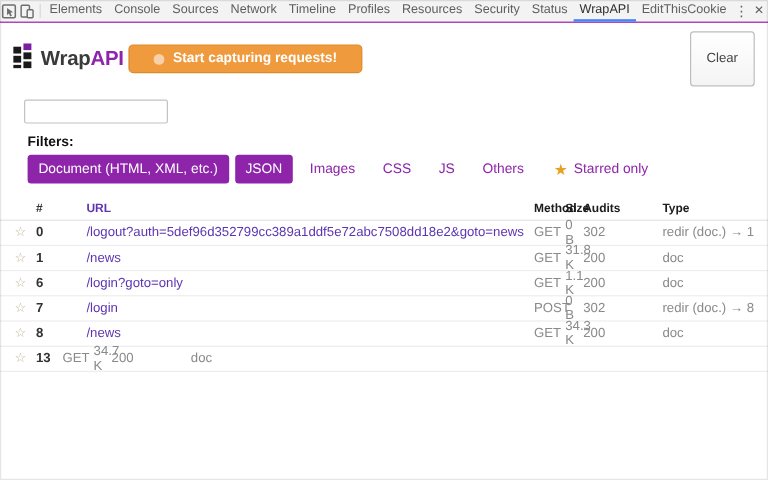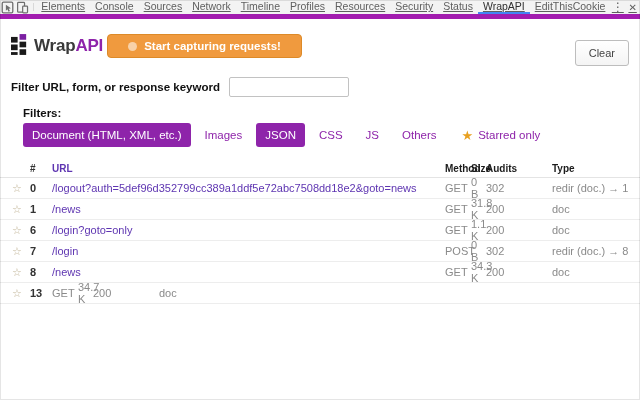--- a/index.html
+++ b/index.html
@@ -6,39 +6,39 @@
   html, body { width: 640px; height: 400px; }
   body {
     font-family: "Liberation Sans", sans-serif;
     background: #fff;
     position: relative;
     overflow: hidden;
   }
   .frame { position: absolute; inset: 0; box-shadow: inset 0 0 0 1px rgba(0,0,0,.10); pointer-events: none; z-index: 50; }
 
   
-  .devtools-bar { height: 19px; background: #f3f3f3; border-bottom: 5px solid #a21caf; display: flex; align-items: stretch; font-size: 10.5px; color: #5f5f5f; text-decoration: underline; }
+  .devtools-bar { height: 19px; background: #f3f3f3; border-bottom: 1px solid #a21caf; display: flex; align-items: stretch; font-size: 10.5px; color: #5f5f5f; }
   .dt-icon { width: 20px; display: flex; align-items: center; justify-content: center; cursor: pointer; }
   .dt-sep { width: 1px; background: #d8d8d8; margin: 3px 3px; }
   .dt-tabs { display: flex; align-items: stretch; }
   .dt-tab { padding: 0 5px; display: flex; align-items: center; border-bottom: 2px solid transparent; cursor: pointer; white-space: nowrap; }
   .dt-tab.active { color: #303030; border-bottom-color: var(--tab-accent); }
   .dt-right { margin-left: auto; }
   .dt-menu, .dt-close { width: 20px; display: flex; align-items: center; justify-content: center; color: #5f5f5f; cursor: pointer; }
   .dt-menu { font-size: 12px; }
   .dt-close { font-size: 10px; }
 
   
   .panel-header { display: flex; align-items: center; padding: 7px 11px 5px 11px; }
   .logo { display: flex; align-items: center; gap: 5px; }
   .logo-text { font-size: 17px; font-weight: bold; color: #3a3a3a; letter-spacing: -0.2px; }
   .logo-api { color: var(--purple); }
   .capture-btn { margin-left: 4px; display: flex; align-items: center; gap: 7px; background: var(--orange); border: 1px solid #dd8a28; color: #fff; font-family: inherit; font-weight: bold; font-size: 11.5px; padding: 5px 20px; border-radius: 4px; cursor: pointer; }
   .capture-dot { width: 9px; height: 9px; border-radius: 50%; background: rgba(255,255,255,.55); }
-  .clear-btn { margin-left: auto; font-family: inherit; font-size: 11px; color: #444; padding: 6px 13px; border: 1px solid #bdbdbd; border-radius: 3px; background: linear-gradient(#fff, #f4f4f4); cursor: pointer; margin-top: 14px; }
+  .clear-btn { margin-left: auto; font-family: inherit; font-size: 11px; color: #444; padding: 16px 13px; border: 1px solid #bdbdbd; border-radius: 3px; background: linear-gradient(#fff, #f4f4f4); cursor: pointer; }
 
   
   .filter-row { display: flex; align-items: center; padding: 6px 11px 5px; }
   .filter-label { font-weight: bold; font-size: 11.5px; color: #101010; }
   .filter-input { margin-left: 9px; width: 120px; height: 20px; border: 1px solid #c2c2c2; border-radius: 2px; font-family: inherit; font-size: 11px; padding: 0 4px; }
 
   
   .filters-heading { padding: 5px 23px 2px; font-weight: bold; font-size: 11.5px; color: #101010; }
   .filters-row { display: flex; align-items: center; padding: 2px 11px 9px; }
   .filter-btns { display: flex; align-items: flex-start; gap: 5px; padding-left: 12px; }
@@ -48,21 +48,21 @@
   .star-gold { color: var(--gold); font-size: 13px; line-height: 1; }
   .starred-label { font-size: 11.5px; color: var(--purple); text-align: center; }
 
   
   .table { margin-top: 3px; }
   .thead, .trow { display: flex; align-items: center; padding: 0 6px 0 12px; }
   .thead { height: 19px; font-size: 10px; font-weight: bold; color: #1c1c1c; border-bottom: 1px solid #e4e4e4; }
   .trow { height: 21px; font-size: 11px; border-bottom: 1px solid #ededed; cursor: default; }
   .c-star { width: 18px; color: #c4b89c; font-size: 11px; line-height: 1; cursor: pointer; }
   .c-num { width: 22px; font-weight: bold; color: #333; }
-  .c-url { flex: 1; color: var(--link); white-space: nowrap; overflow: hidden; text-overflow: ellipsis; cursor: pointer; }
+  .c-url { flex: 1; color: var(--link); white-space: nowrap; overflow: hidden; text-overflow: ellipsis; cursor: pointer; margin-left: 20px; }
   .c-method { width: 26px; }
   .c-size { width: 15px; }
   .c-status { width: 30px; }
   .c-type { width: 118px; padding-left: 36px; }
   .trow .c-method, .trow .c-size, .trow .c-status, .trow .c-type { color: #8a8a8a; }
   .th { white-space: nowrap; overflow: visible; }
 </style>
 </head>
 <body>
 
@@ -146,32 +146,31 @@
     <span class="logo-text"><span>Wrap</span><span class="logo-api">API</span></span>
   </div>
   <button class="capture-btn">
     <span class="capture-dot"></span>
     <span>Start capturing requests!</span>
   </button>
   <button class="clear-btn">Clear</button>
 </div>
 
 <div class="filter-row">
-  <label class="filter-label">Filter URL, form, or response keyword</label>
   <input class="filter-input" type="text" value="" style="">
 </div>
 
 <div class="filters-heading">Filters:</div>
 <div class="filters-row">
   <div class="filter-btns">
   <button class="fbtn active">Document (HTML, XML, etc.)</button>
 
+  <button class="fbtn active">JSON</button>
+
   <button class="fbtn">Images</button>
-
-  <button class="fbtn active">JSON</button>
 
   <button class="fbtn">CSS</button>
 
   <button class="fbtn">JS</button>
 
   <button class="fbtn">Others</button>
 </div>
   <div class="starred-only">
     <span class="star-gold">★</span>
     <span class="starred-label">Starred only</span>

